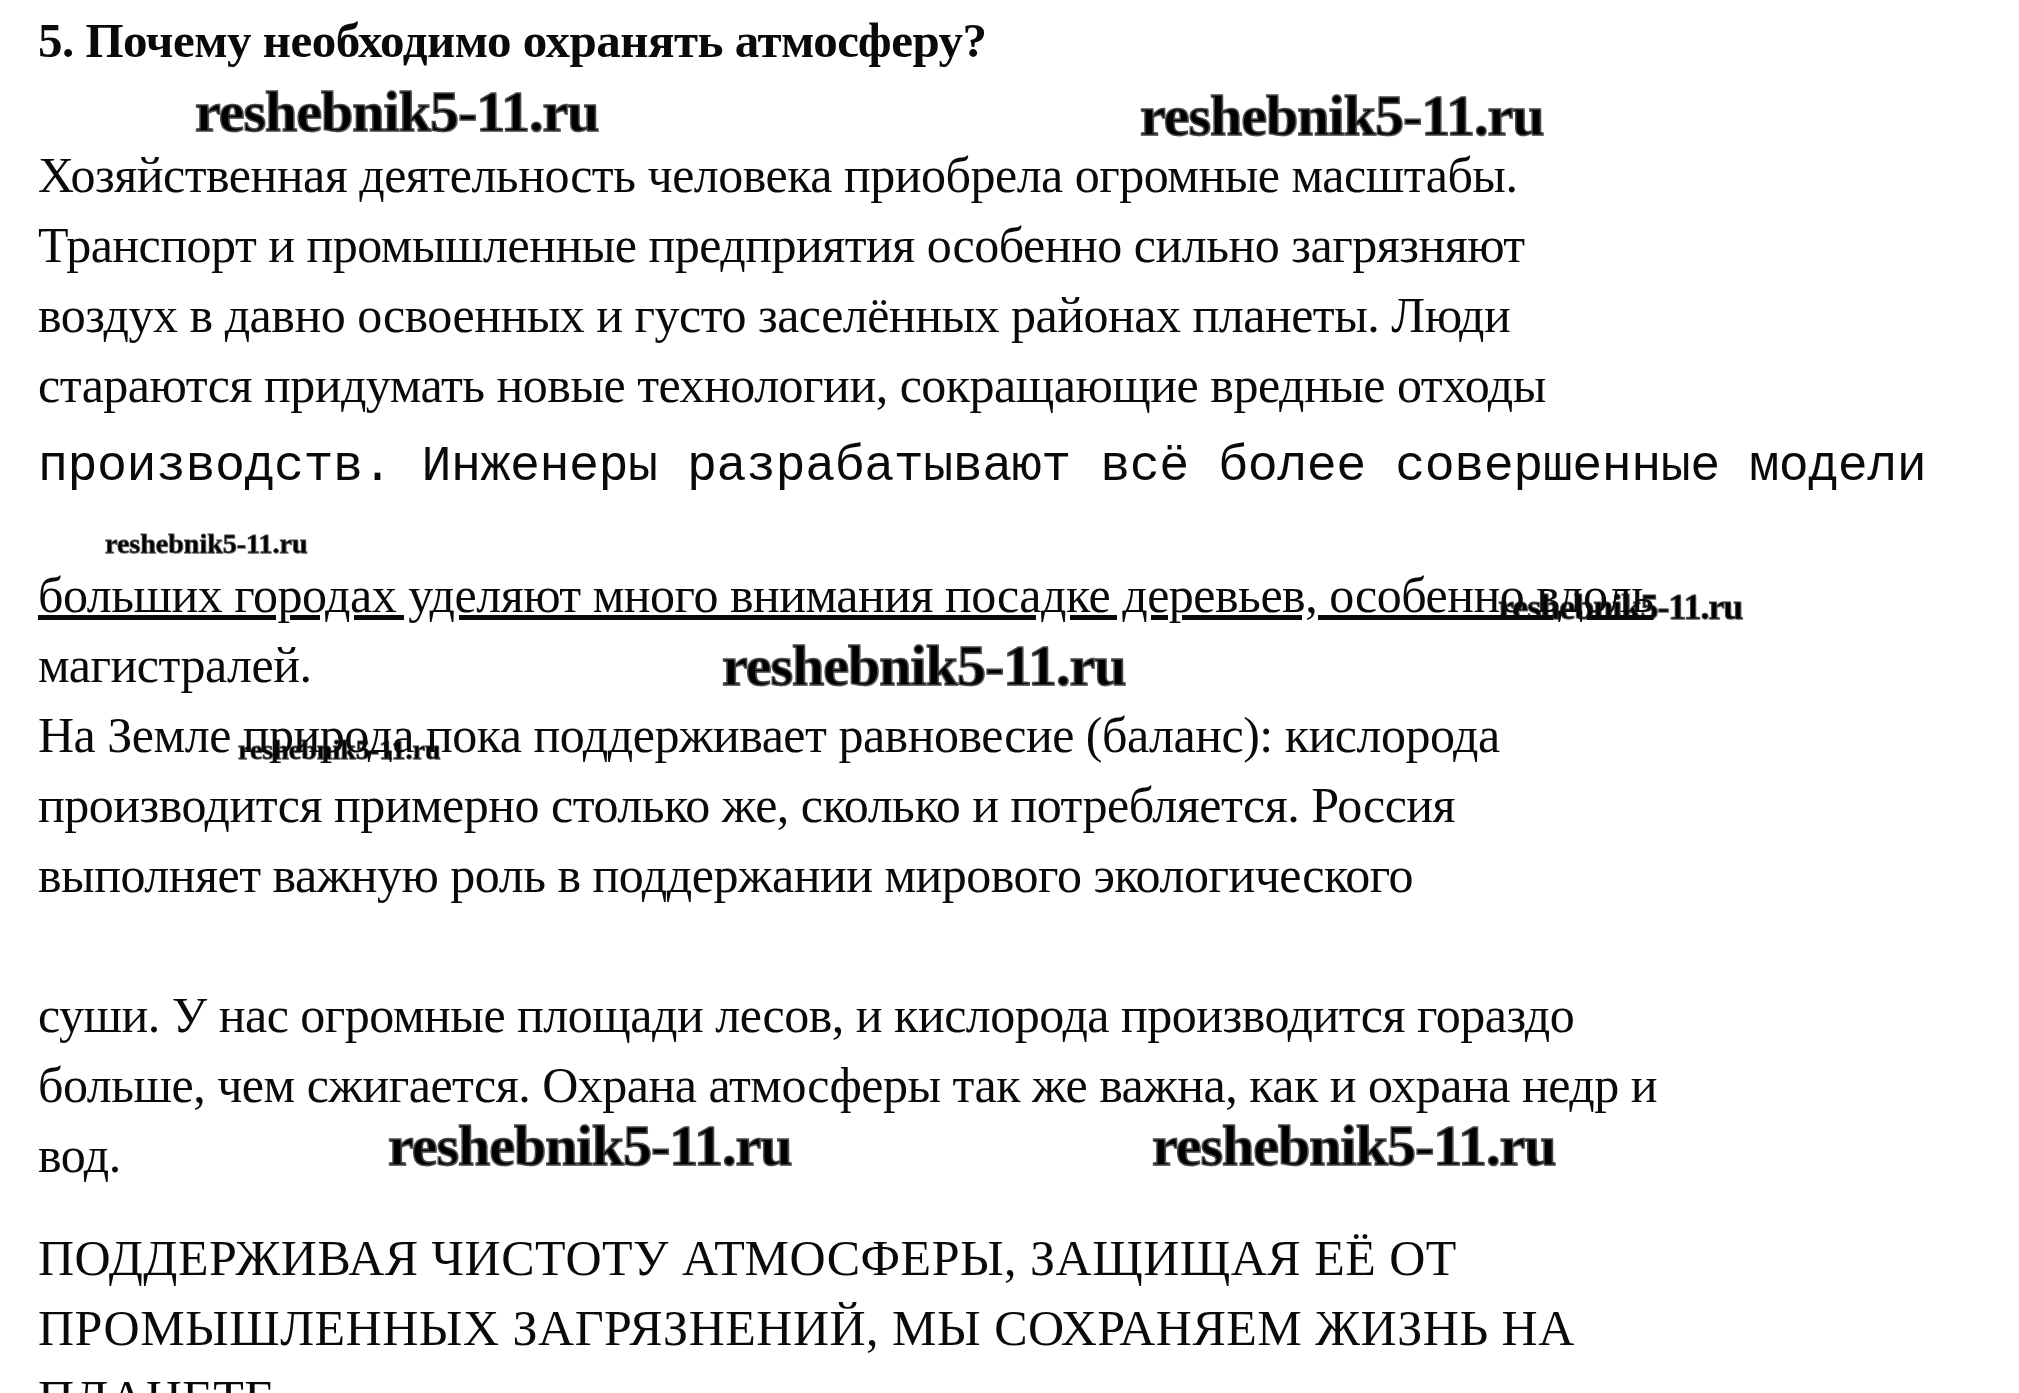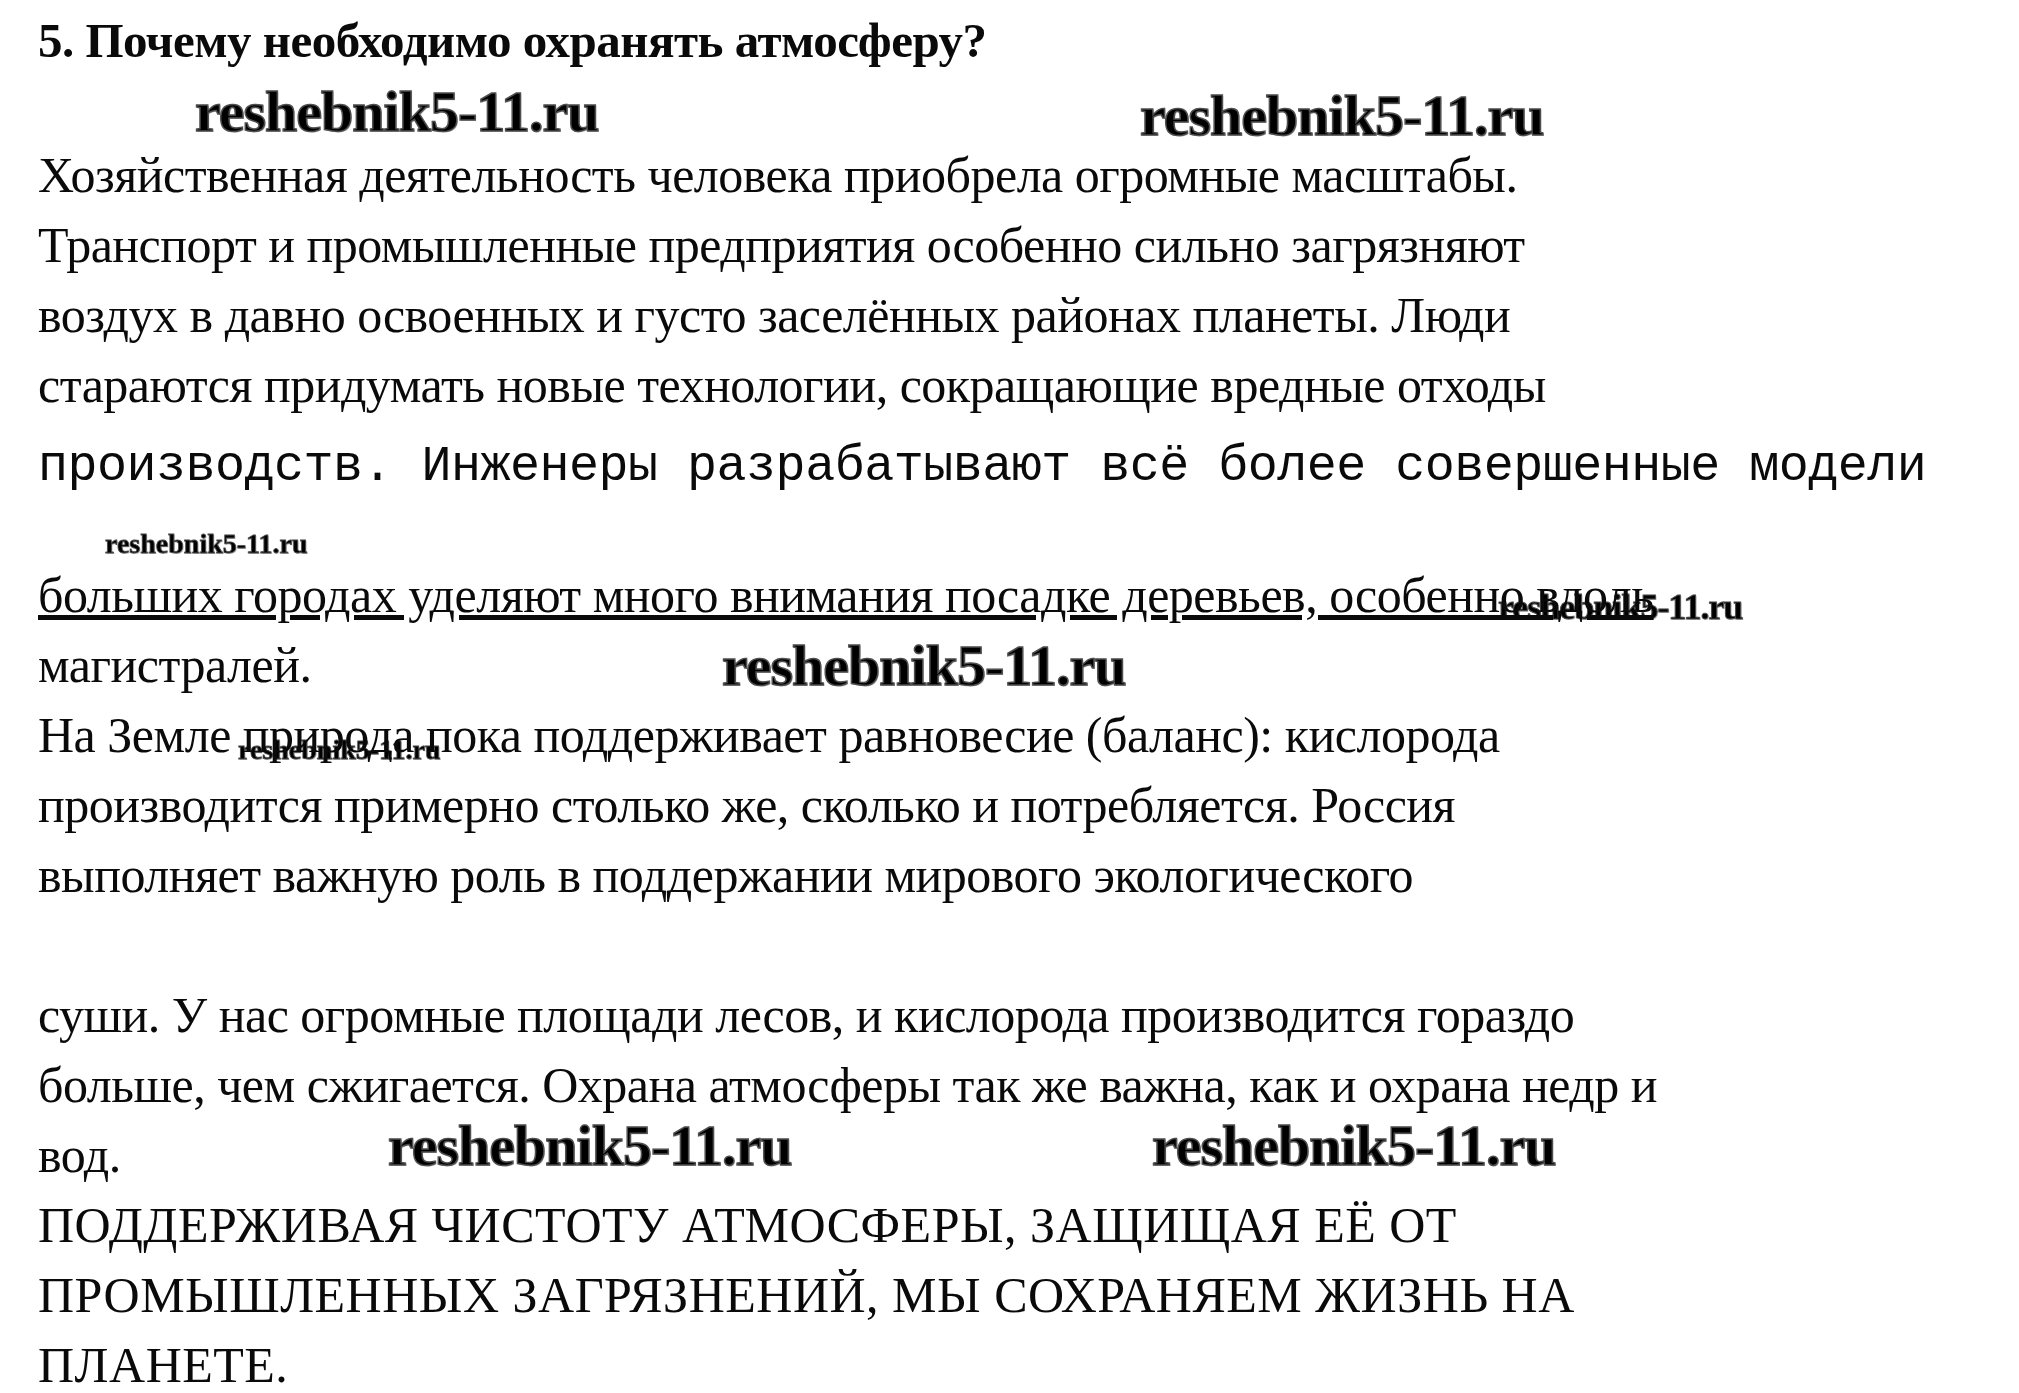--- a/index.html
+++ b/index.html
@@ -29,20 +29,21 @@
     position: absolute;
     left: 38px;
     height: 70px;
     line-height: 70px;
     font-size: 50px;
     letter-spacing: -0.5px;
     white-space: nowrap;
   }
   .caps-line {
     letter-spacing: 0.5px;
+    margin-top: 33px;
   }
   
   .wm {
     position: absolute;
     font-family: "Liberation Serif", "DejaVu Serif", serif;
     font-weight: bold;
     white-space: nowrap;
     color: #000000;
     -webkit-text-stroke: 1.5px #4f4f4f;
     text-shadow: 0 0 1px #6b6b6b, 1px 1px 0 #c7c7c7;

